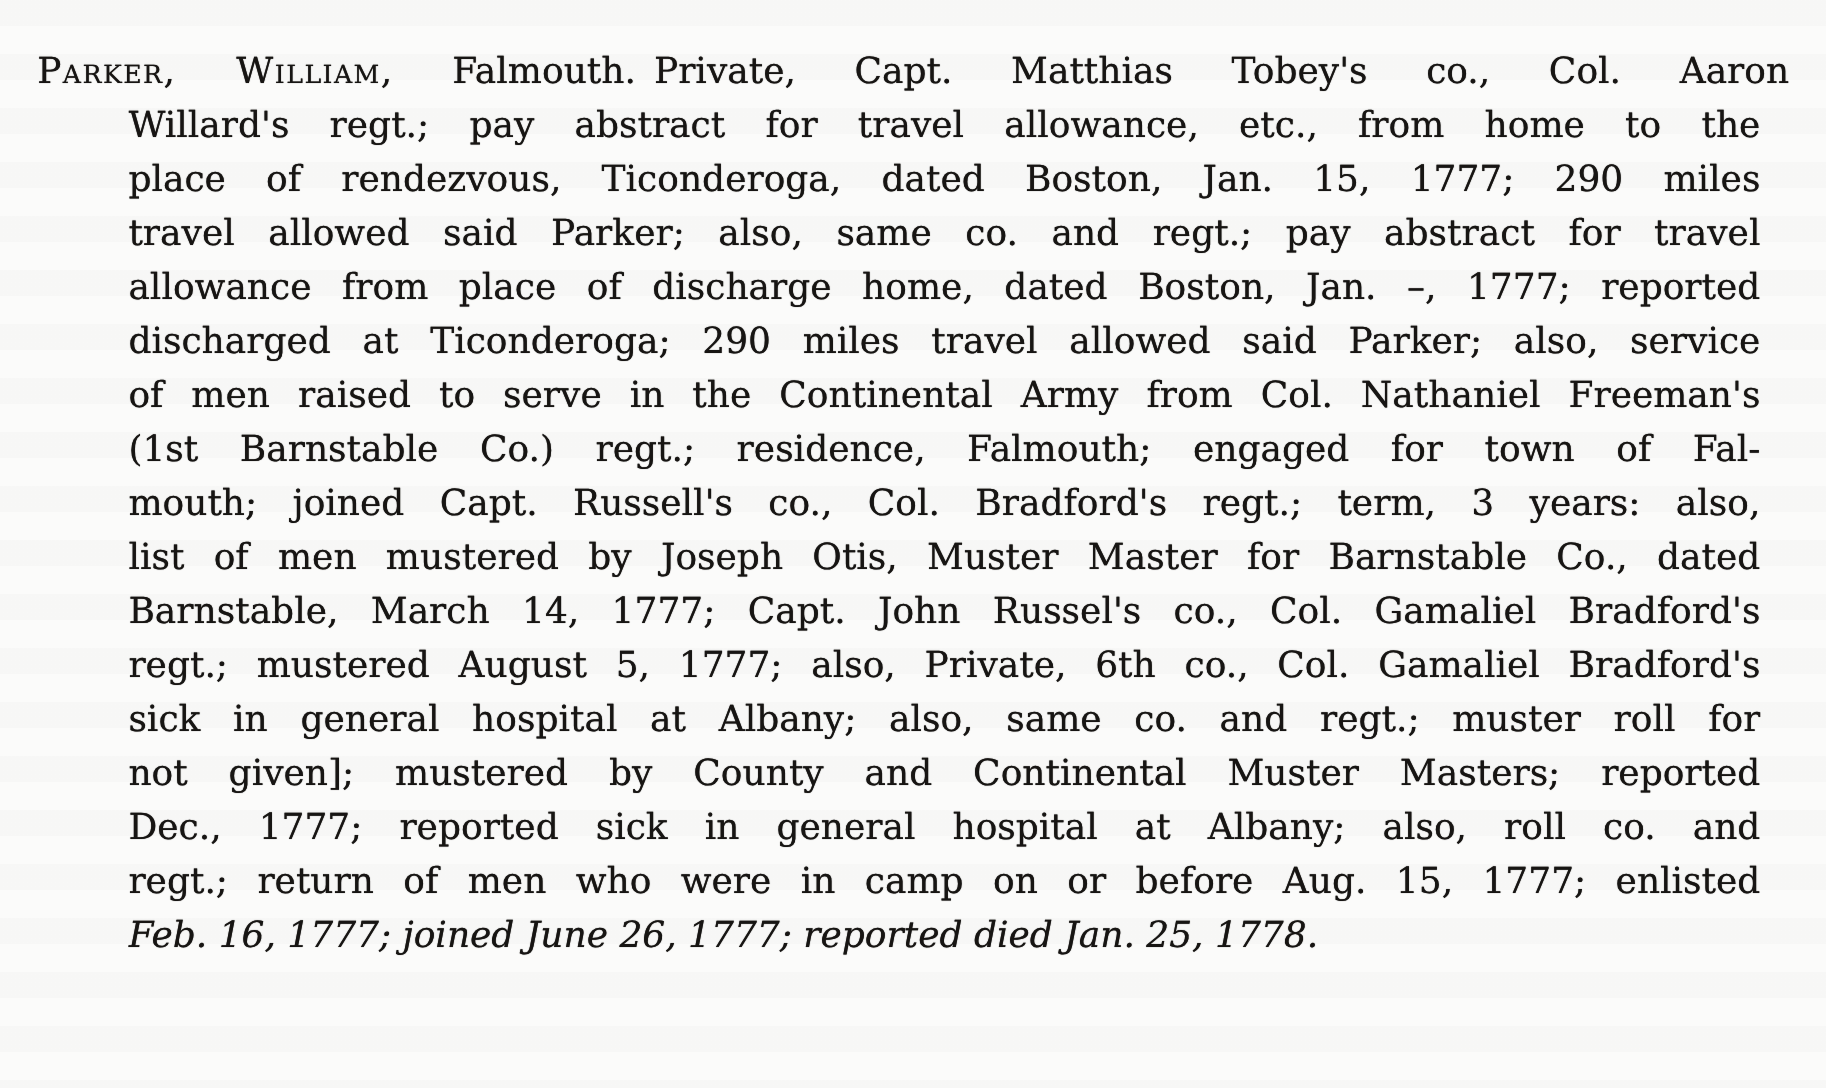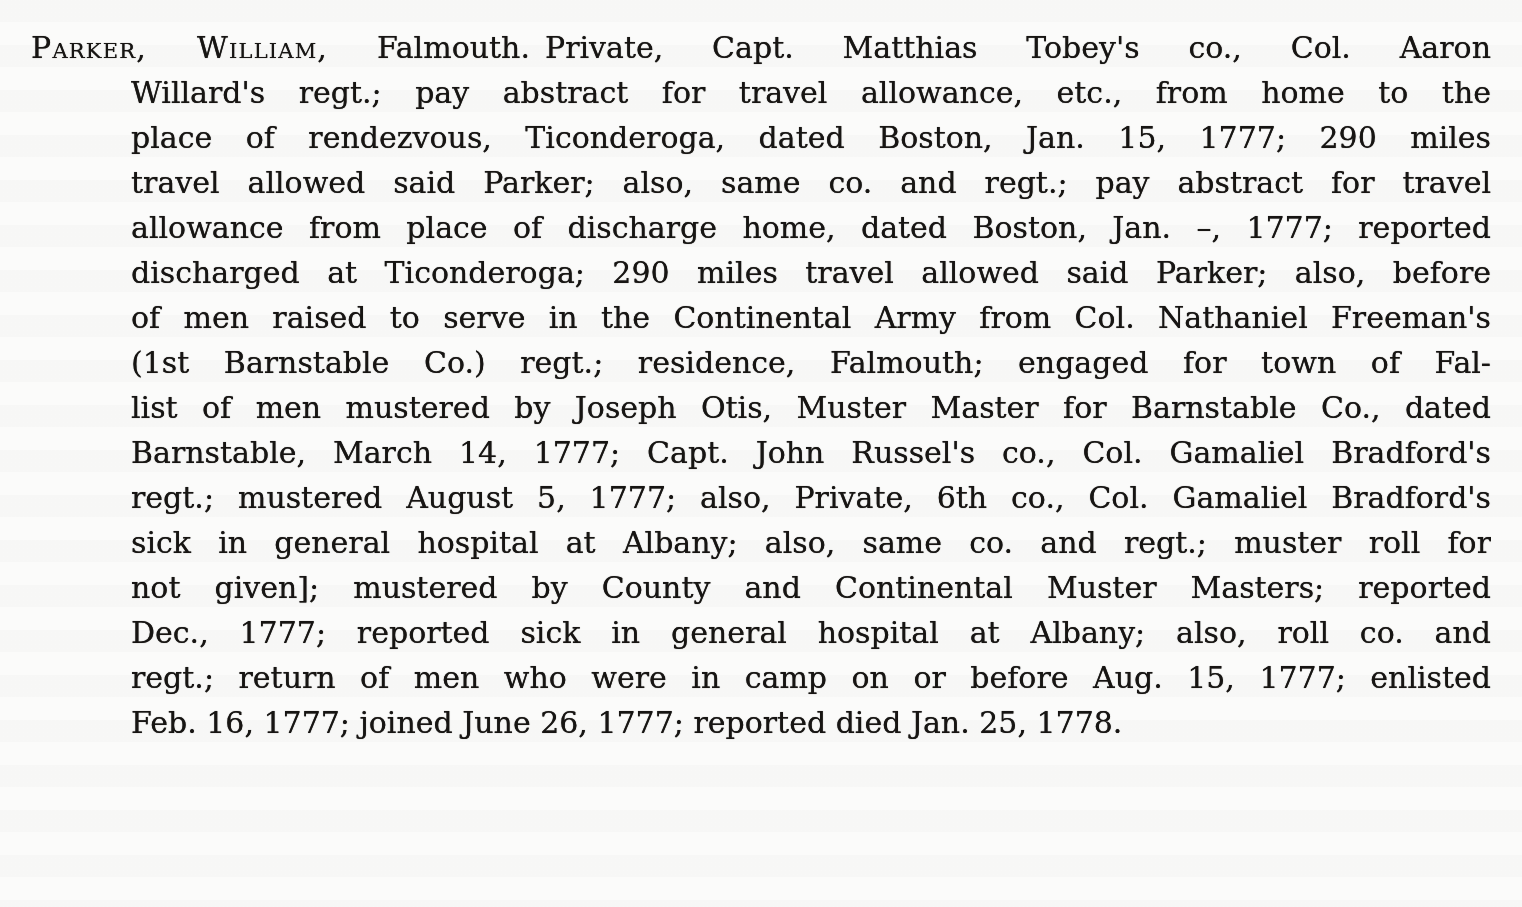--- a/index.html
+++ b/index.html
@@ -17,62 +17,64 @@
   .page {
     position: relative;
     width: 1522px;
     height: 907px;
     background:
       repeating-linear-gradient(180deg,
         rgba(0,0,0,0.016) 0px, rgba(0,0,0,0.016) 22px,
         rgba(0,0,0,0.0) 22px, rgba(0,0,0,0.0) 45px);
   }
   .entry {
-    padding: 25px 31px 0 31px;
+    padding: 37px 31px 0 31px;
   }
   .line {
-    margin-left: 100px;
+    margin-left: 76px;
     width: 1360px;
     height: 45px;
     line-height: 45px;
     font-size: 30px;
     text-align: justify;
     text-align-last: justify;
     overflow: hidden;
     white-space: normal;
     text-shadow: 0 0 0.7px rgba(20,18,16,0.9);
   }
   .line.first {
     margin-left: 0;
     width: 1460px;
   }
   .line.no-justify {
     text-align: right;
     text-align-last: left;
+    font-style: italic;
   }
   .seg.italic {
   }
   .seg.smallcaps {
     font-variant: small-caps;
     letter-spacing: 1.2px;
   }
 </style>
 </head>
 <body>
 
 <div class="page">
   <div class="entry">
       <div class="line first"><span class="seg smallcaps">Parker, William,</span><span class="seg normal"> Falmouth. Private, Capt. Matthias Tobey's co., Col. Aaron</span></div>
       <div class="line"><span class="seg normal">Willard's regt.; pay abstract for travel allowance, etc., from home to the</span></div>
       <div class="line"><span class="seg normal">place of rendezvous, Ticonderoga, dated Boston, Jan. 15, 1777; 290 miles</span></div>
       <div class="line"><span class="seg normal">travel allowed said Parker; </span><span class="seg italic">also</span><span class="seg normal">, same co. and regt.; pay abstract for travel</span></div>
       <div class="line"><span class="seg normal">allowance from place of discharge home, dated Boston, Jan. –, 1777; reported</span></div>
-      <div class="line"><span class="seg normal">discharged at Ticonderoga; 290 miles travel allowed said Parker; </span><span class="seg italic">also</span><span class="seg normal">, before</span></div>
+      <div class="line"><span class="seg normal">discharged at Ticonderoga; 290 miles travel allowed said Parker; </span><span class="seg italic">also</span><span class="seg normal">, service</span></div>
       <div class="line"><span class="seg normal">of men raised to serve in the Continental Army from Col. Nathaniel Freeman's</span></div>
       <div class="line"><span class="seg normal">(1st Barnstable Co.) regt.; residence, Falmouth; engaged for town of Fal-</span></div>
+      <div class="line"><span class="seg normal">mouth; joined Capt. Russell's co., Col. Bradford's regt.; term, 3 years: </span><span class="seg italic">also</span><span class="seg normal">,</span></div>
       <div class="line"><span class="seg normal">list of men mustered by Joseph Otis, Muster Master for Barnstable Co., dated</span></div>
       <div class="line"><span class="seg normal">Barnstable, March 14, 1777; Capt. John Russel's co., Col. Gamaliel Bradford's</span></div>
       <div class="line"><span class="seg normal">regt.; mustered August 5, 1777; </span><span class="seg italic">also</span><span class="seg normal">, Private, 6th co., Col. Gamaliel Bradford's</span></div>
       <div class="line"><span class="seg normal">sick in general hospital at Albany; </span><span class="seg italic">also</span><span class="seg normal">, same co. and regt.; muster roll for</span></div>
       <div class="line"><span class="seg normal">not given]; mustered by County and Continental Muster Masters; reported</span></div>
       <div class="line"><span class="seg normal">Dec., 1777; reported sick in general hospital at Albany; </span><span class="seg italic">also</span><span class="seg normal">, roll co. and</span></div>
       <div class="line"><span class="seg normal">regt.; return of men who were in camp on or before Aug. 15, 1777; enlisted</span></div>
       <div class="line no-justify"><span class="seg normal">Feb. 16, 1777; joined June 26, 1777; reported died Jan. 25, 1778.</span></div>
     </div>
 </div>

